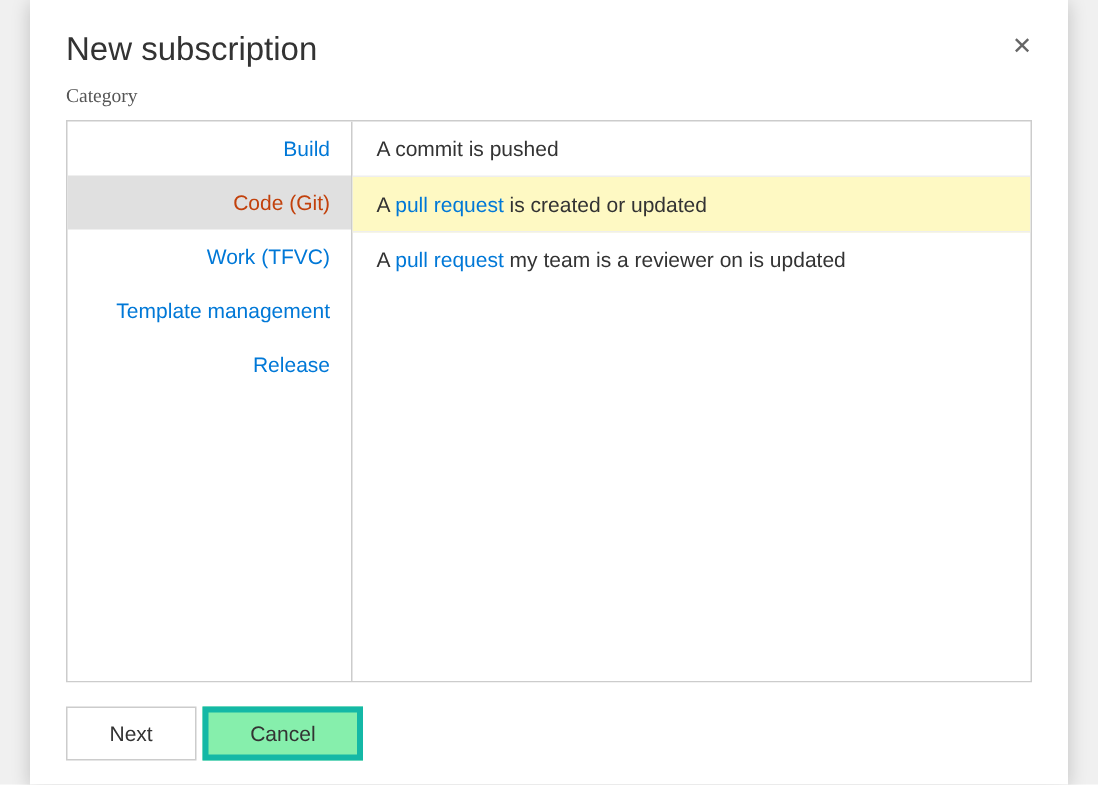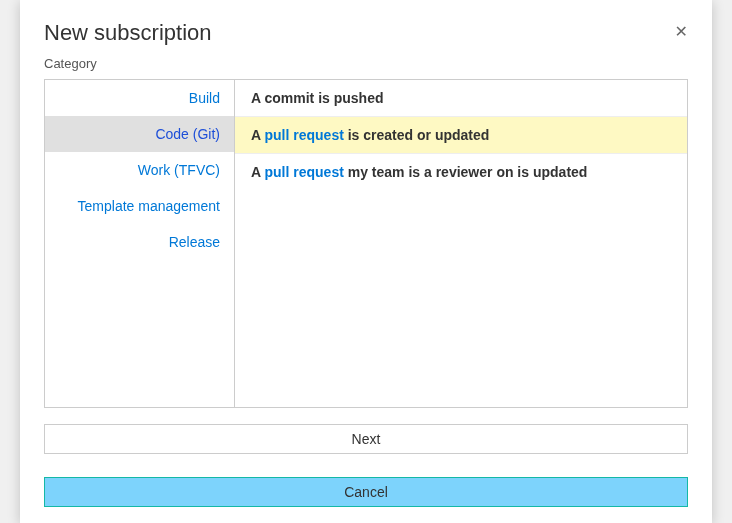--- a/index.html
+++ b/index.html
@@ -64,20 +64,21 @@
 
     .columns-header {
       display: flex;
       margin-bottom: 8px;
       flex-shrink: 0;
     }
 
     .col-header {
       font-size: 13px;
       color: #555;
+      font-family: Liberation Serif, serif;
     }
 
     .col-header-category {
       width: 190px;
       flex-shrink: 0;
     }
 
     .col-header-template {
       flex: 1;
     }
@@ -104,81 +105,79 @@
       color: #0078d7;
       border: none;
       background: none;
       width: 100%;
       text-align: right;
       display: block;
     }
 
     .category-item.selected {
       background: #e0e0e0;
-      color: #1d4ed8;
+      color: #c2410c;
     }
 
     .template-list {
       flex: 1;
       overflow-y: auto;
     }
 
     .template-item {
       padding: 10px 16px;
       cursor: pointer;
       font-size: 14px;
       color: #333;
       border: none;
       background: none;
       width: 100%;
       text-align: left;
       display: block;
       border-bottom: 1px solid #eee;
-      font-weight: bold;
     }
 
     .template-item:last-child {
       border-bottom: none;
     }
 
     .template-item.selected {
       background: #fef9c3;
     }
 
     .template-item .link-text {
       color: #0078d7;
     }
 
     .dialog-footer {
       padding: 16px 24px;
       display: flex;
-      gap: 23px;
-      flex-shrink: 0;
-      flex-direction: column;
+      gap: 4px;
+      flex-shrink: 0;
     }
 
     .btn {
       padding: 6px 28px;
       font-size: 14px;
       cursor: pointer;
       border: 1px solid #ccc;
       background: #f0f0f0;
       color: #333;
       min-width: 80px;
     }
 
     .btn-primary {
       background: #ffffff;
       border: 1px solid #ccc;
       color: #333;
     }
 
     .btn-cancel {
-      background: #7dd3fc;
-      border: 1px solid #14b8a6;
+      background: #86efac;
+      border: 4px solid #14b8a6;
       color: #333;
     }
   </style>
 </head>
 <body>
 
 <div class="dialog">
   <div class="dialog-header">
     <h1 class="dialog-title">New subscription</h1>
     <button class="close-btn">✕</button>

